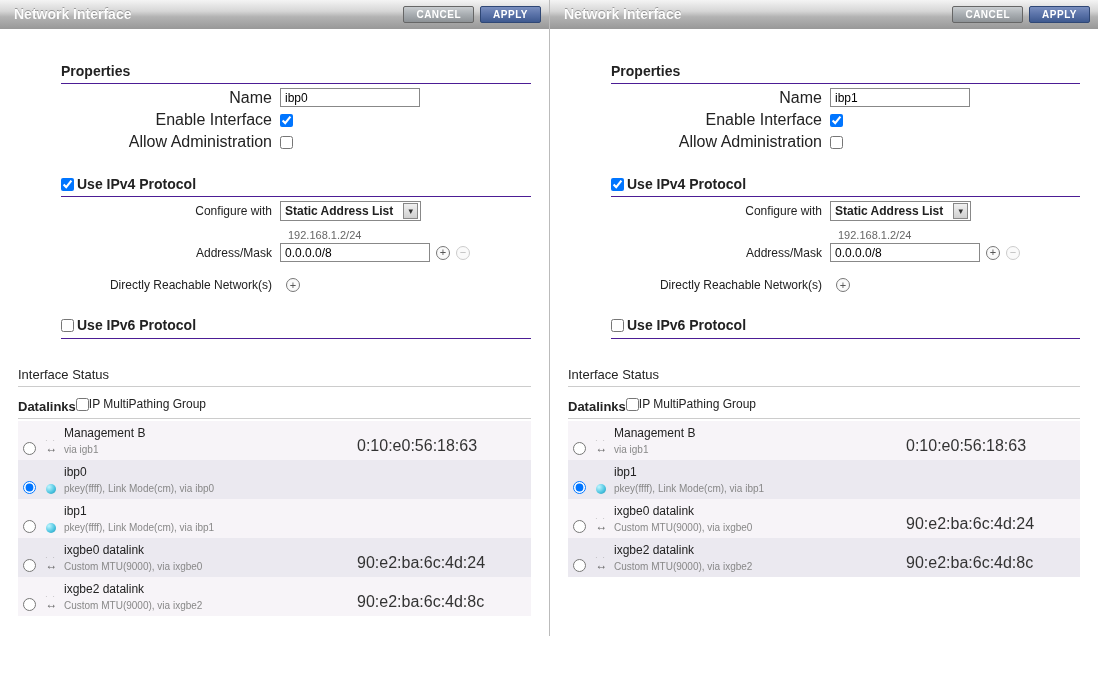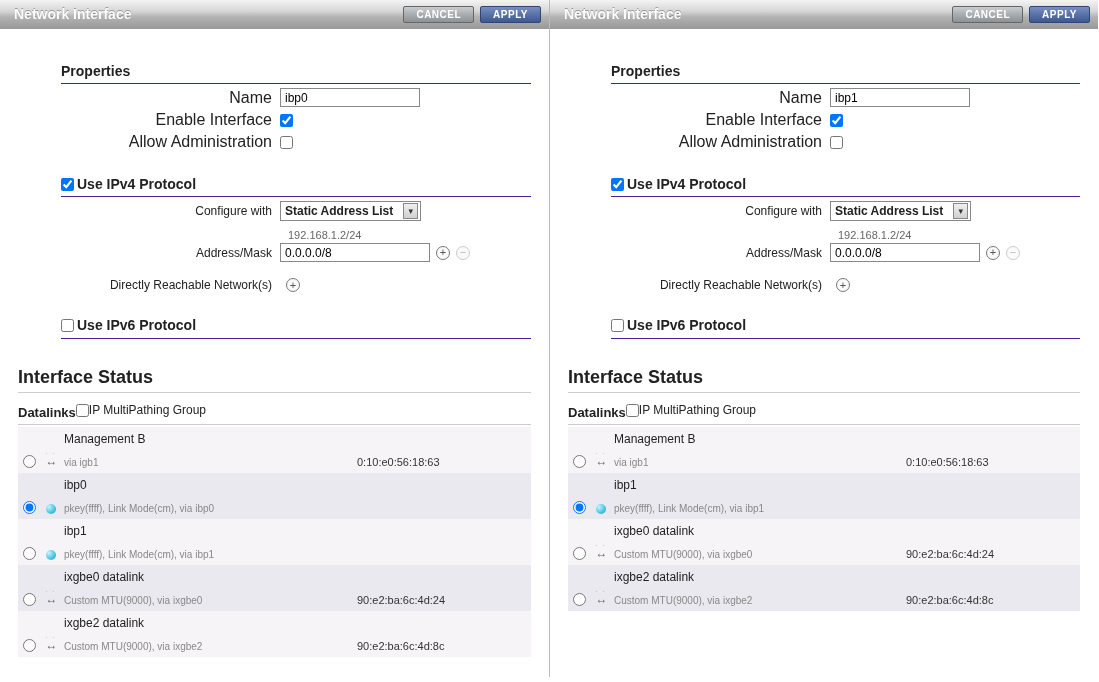--- a/index.html
+++ b/index.html
@@ -60,22 +60,22 @@
     font-weight: bold;
     border-bottom: 1px solid #4c1d95;
     padding: 20px 0 4px 0;
     margin-bottom: 4px;
     margin-left: 43px;
   }
   .section-head.with-cb { padding-left: 0; }
   .section-head input[type=checkbox]{ vertical-align: middle; margin-right:3px; }
   .section-head .sh-label { vertical-align: middle; }
   .status-head {
-    font-size: 18px;
-    font-weight: bold;
+    font-size: 13px;
+    font-weight: normal;
     border-bottom: 1px solid #ccc;
     padding: 24px 0 4px 0;
     margin-bottom: 10px;
   }
   .form-row {
     display: flex;
     align-items: center;
     margin: 4px 0;
   }
   .form-label {
@@ -166,22 +166,22 @@
   .dl-row.odd  { background: #ebe9f0; }
   .dl-radio { width: 18px; display:flex; justify-content:center; }
   .dl-icon { width: 26px; display:flex; justify-content:center; color:#666; font-size:13px; }
   .dl-icon .dot {
     width: 10px; height: 10px; border-radius: 50%;
     background: radial-gradient(circle at 30% 30%, #bff6ff 0%, #49c3e0 60%, #2a90aa 100%);
     display: inline-block;
   }
   .dl-main { flex: 1; }
   .dl-name { font-size: 12px; }
-  .dl-desc { font-size: 10px; color: #888; margin-top: 11px; }
-  .dl-mac  { width: 170px; font-size: 11px; color:#333; }
+  .dl-desc { font-size: 10px; color: #888; margin-top: 4px; }
+  .dl-mac  { width: 170px; font-size: 16px; color:#333; }
   .neticon::before {
     content: "\2194";
     font-size: 12px;
     letter-spacing: -1px;
   }
   .neticon { position:relative; display:inline-block; width:18px; text-align:center;}
   .neticon .dots {
     position:absolute; top:-3px; left:0; right:0;
     font-size:6px; letter-spacing:2px; color:#666;
     text-align:center;

